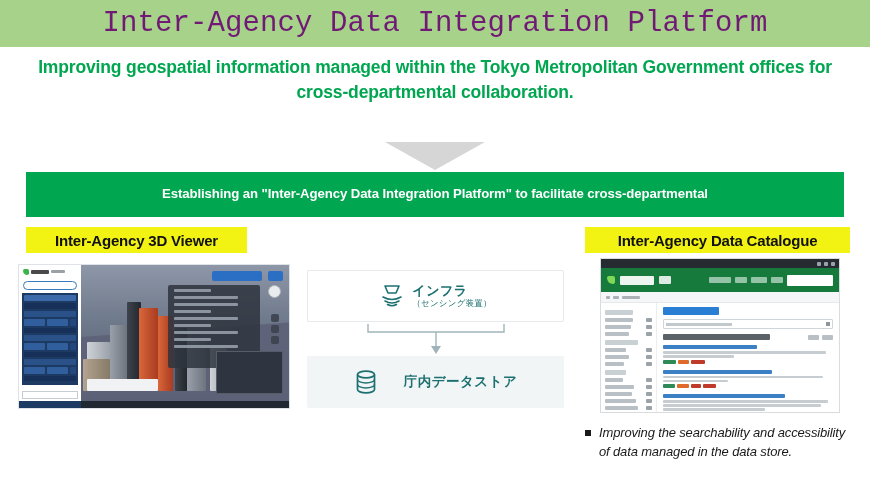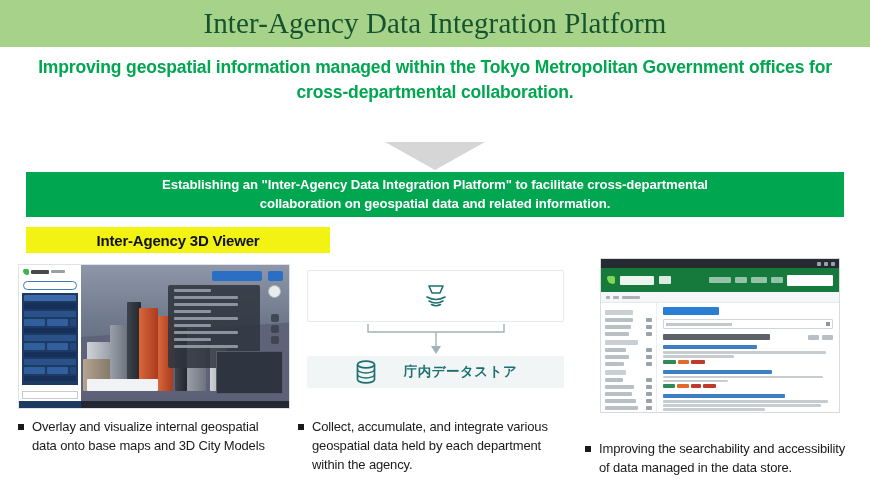--- a/index.html
+++ b/index.html
@@ -11,23 +11,23 @@
   }
   .slide { position: relative; width: 870px; height: 489px; background: #fff; }
 
   
   .header-band {
     position: absolute; left: 0; top: 0; width: 870px; height: 47px;
     background: #a7d28a;
     display: flex; align-items: center; justify-content: center;
   }
   .header-title {
-    font-size: 29px; font-weight: 400; color: #14532d;
+    font-size: 29px; font-weight: 400; color: #701a75;
     letter-spacing: 0.1px; white-space: nowrap;
-    font-family: Liberation Serif, serif;
+    font-family: Liberation Mono, monospace;
   }
 
   
   .lead {
     position: absolute; left: 35px; top: 55px; width: 800px;
     text-align: center; color: #00a650;
     font-size: 17.5px; font-weight: bold; line-height: 1.42;
     letter-spacing: -0.15px;
   }
   .subnote {
@@ -59,21 +59,21 @@
 
   
   .ylabel {
     position: absolute; height: 26px; background: #f2f213;
     display: flex; align-items: center; justify-content: center;
   }
   .ylabel span {
     font-size: 15px; font-weight: bold; color: #111; white-space: nowrap;
     letter-spacing: -0.2px;
   }
-  #ylabel-1 { left: 26px;  top: 227px; width: 304px; }
+  #ylabel-1 { left: 26px;  top: 227px; width: 221px; }
   #ylabel-2 { left: 310px; top: 227px; width: 258px; }
   #ylabel-3 { left: 585px; top: 227px; width: 265px; }
 
   
   .shot { position: absolute; overflow: hidden; background: #fff; }
   #shot-viewer    { left: 18px;  top: 264px; width: 272px; height: 145px; }
   #shot-store     { left: 303px; top: 264px; width: 265px; height: 145px; }
   #shot-catalogue { left: 600px; top: 258px; width: 240px; height: 155px; }
 
   
@@ -142,21 +142,21 @@
              height: 52px; display: flex; align-items: center;
              justify-content: center; gap: 7px; border-radius: 2px; }
   .ds-card .txtwrap { display: flex; flex-direction: column; line-height: 1.15; }
   .ds-card .t1 { font-size: 13px; font-weight: bold; color: #1d7070;
                  letter-spacing: .5px; }
   .ds-card .t2 { font-size: 8.5px; color: #1d7070; letter-spacing: .2px; }
   .ds-card .single { font-size: 13px; font-weight: bold; color: #1d7070;
                      letter-spacing: .5px; }
   .ds-connect { position: relative; height: 34px; }
   .ds-connect svg { position: absolute; left: 50%; transform: translateX(-50%); top: 0; }
-  .ds-bottom { background: #f1f5f6; height: 32px; border-radius: 2px;
+  .ds-bottom { background: #f1f5f6; height: 52px; border-radius: 2px;
                display: flex; align-items: center; justify-content: center; gap: 26px; }
   .ds-bottom .t1 { font-size: 13.5px; font-weight: bold; color: #1d7070;
                    letter-spacing: .5px; }
 
   
   .cat { position: relative; width: 100%; height: 100%;
          background: #fff; border: 1px solid #d8dcdf; }
   .cat-chrome { height: 9px; background: #262b31; display: flex;
                 align-items: center; justify-content: flex-end; gap: 3px; padding-right: 4px; }
   .cat-chrome b { display: block; width: 4px; height: 4px; background: #9aa3ad;
@@ -197,21 +197,21 @@
   .cat-item { margin-bottom: 6px; }
   .cat-item .ttl { height: 4px; width: 55%; background: #3b7fc4; margin-bottom: 2px; border-radius: 1px; }
   .cat-item .ln { height: 2.5px; background: #c6ccd0; margin-bottom: 1.5px; border-radius: 1px; }
   .cat-item .tags { display: flex; gap: 2px; margin-top: 2px; }
   .cat-item .tags b { display: block; height: 4px; border-radius: 1px; }
 
   
   .bullets { position: absolute; }
   #bul-1 { left: 18px;  top: 418px; width: 265px; }
   #bul-2 { left: 298px; top: 418px; width: 270px; }
-  #bul-3 { left: 585px; top: 440px; width: 268px; }
+  #bul-3 { left: 585px; top: 424px; width: 268px; font-style: italic; }
   .bullet { display: flex; gap: 8px; align-items: flex-start; }
   .bullet .mark { flex: 0 0 auto; width: 6px; height: 6px; background: #1a1a1a;
                   margin-top: 6px; }
   .bullet .txt { font-size: 13px; line-height: 1.46; color: #1a1a1a;
                  letter-spacing: -0.15px; }
 </style>
 </head>
 <body>
 
 <div class="slide">
@@ -223,25 +223,27 @@
   <div class="lead">Improving geospatial information managed within the Tokyo Metropolitan Government offices for cross-departmental collaboration.</div>
 
   <div class="arrow-down">
     <svg width="100" height="28" viewBox="0 0 100 28">
       <polygon points="0,0 100,0 50,28" fill="#d6d6d6"></polygon>
     </svg>
   </div>
 
   <div class="green-bar">
     <div class="line">Establishing an "Inter-Agency Data Integration Platform" to facilitate cross-departmental</div>
-    <div class="line">collaboration on geospatial data and related information.</div>
   </div>
 
   <div class="ylabel" id="ylabel-1">
     <span>Inter-Agency 3D Viewer</span>
+  </div>
+  <div class="ylabel" id="ylabel-3">
+    <span>Inter-Agency Data Catalogue</span>
   </div>
 
   <div class="shot" id="shot-viewer">
     <div class="v3d">
 
       <div class="v3d-side">
         <div class="v3d-side-top">
           <span class="logo-dot"></span>
           <span class="logo-txt"></span>
           <span class="logo-txt2"></span>
@@ -322,20 +324,24 @@
     <div class="ds">
       <div class="ds-top">
 
         <div class="ds-card">
           <svg width="26" height="24" viewBox="0 0 26 24">
             <path d="M6 2 H20 L17 9 H9 Z" fill="none" stroke="#1d7070" stroke-width="1.6" stroke-linejoin="round"></path>
             <path d="M4 13 Q13 18 22 13" fill="none" stroke="#1d7070" stroke-width="1.6" stroke-linecap="round"></path>
             <path d="M6 17 Q13 21 20 17" fill="none" stroke="#1d7070" stroke-width="1.6" stroke-linecap="round"></path>
             <path d="M8.5 20.5 Q13 23 17.5 20.5" fill="none" stroke="#1d7070" stroke-width="1.6" stroke-linecap="round"></path>
           </svg>
+          <span class="txtwrap">
+            <span class="t1">インフラ</span>
+            <span class="t2">（センシング装置）</span>
+          </span>
         </div>
 
 
       </div>
 
       <div class="ds-connect">
         <svg width="180" height="34" viewBox="0 0 180 34">
           <path d="M22 2 V10 H158 V2" fill="none" stroke="#9fb4b8" stroke-width="1.4"></path>
           <path d="M90 10 V26" fill="none" stroke="#9fb4b8" stroke-width="1.4"></path>
           <polygon points="90,32 85,24 95,24" fill="#9fb4b8"></polygon>
@@ -480,32 +486,20 @@
               <b style="width:12px;background:#2e8b57"></b>
               <b style="width:14px;background:#e06a2b"></b>
             </div>
           </div>
         </div>
       </div>
 
     </div>
   </div>
 
-  <div class="bullets" id="bul-1">
-    <div class="bullet">
-      <span class="mark"></span>
-      <span class="txt">Overlay and visualize internal geospatial data onto base maps and 3D City Models</span>
-    </div>
-  </div>
-  <div class="bullets" id="bul-2">
-    <div class="bullet">
-      <span class="mark"></span>
-      <span class="txt">Collect, accumulate, and integrate various geospatial data held by each department within the agency.</span>
-    </div>
-  </div>
   <div class="bullets" id="bul-3">
     <div class="bullet">
       <span class="mark"></span>
       <span class="txt">Improving the searchability and accessibility of data managed in the data store.</span>
     </div>
   </div>
 
 </div>
 
 </body></html>

